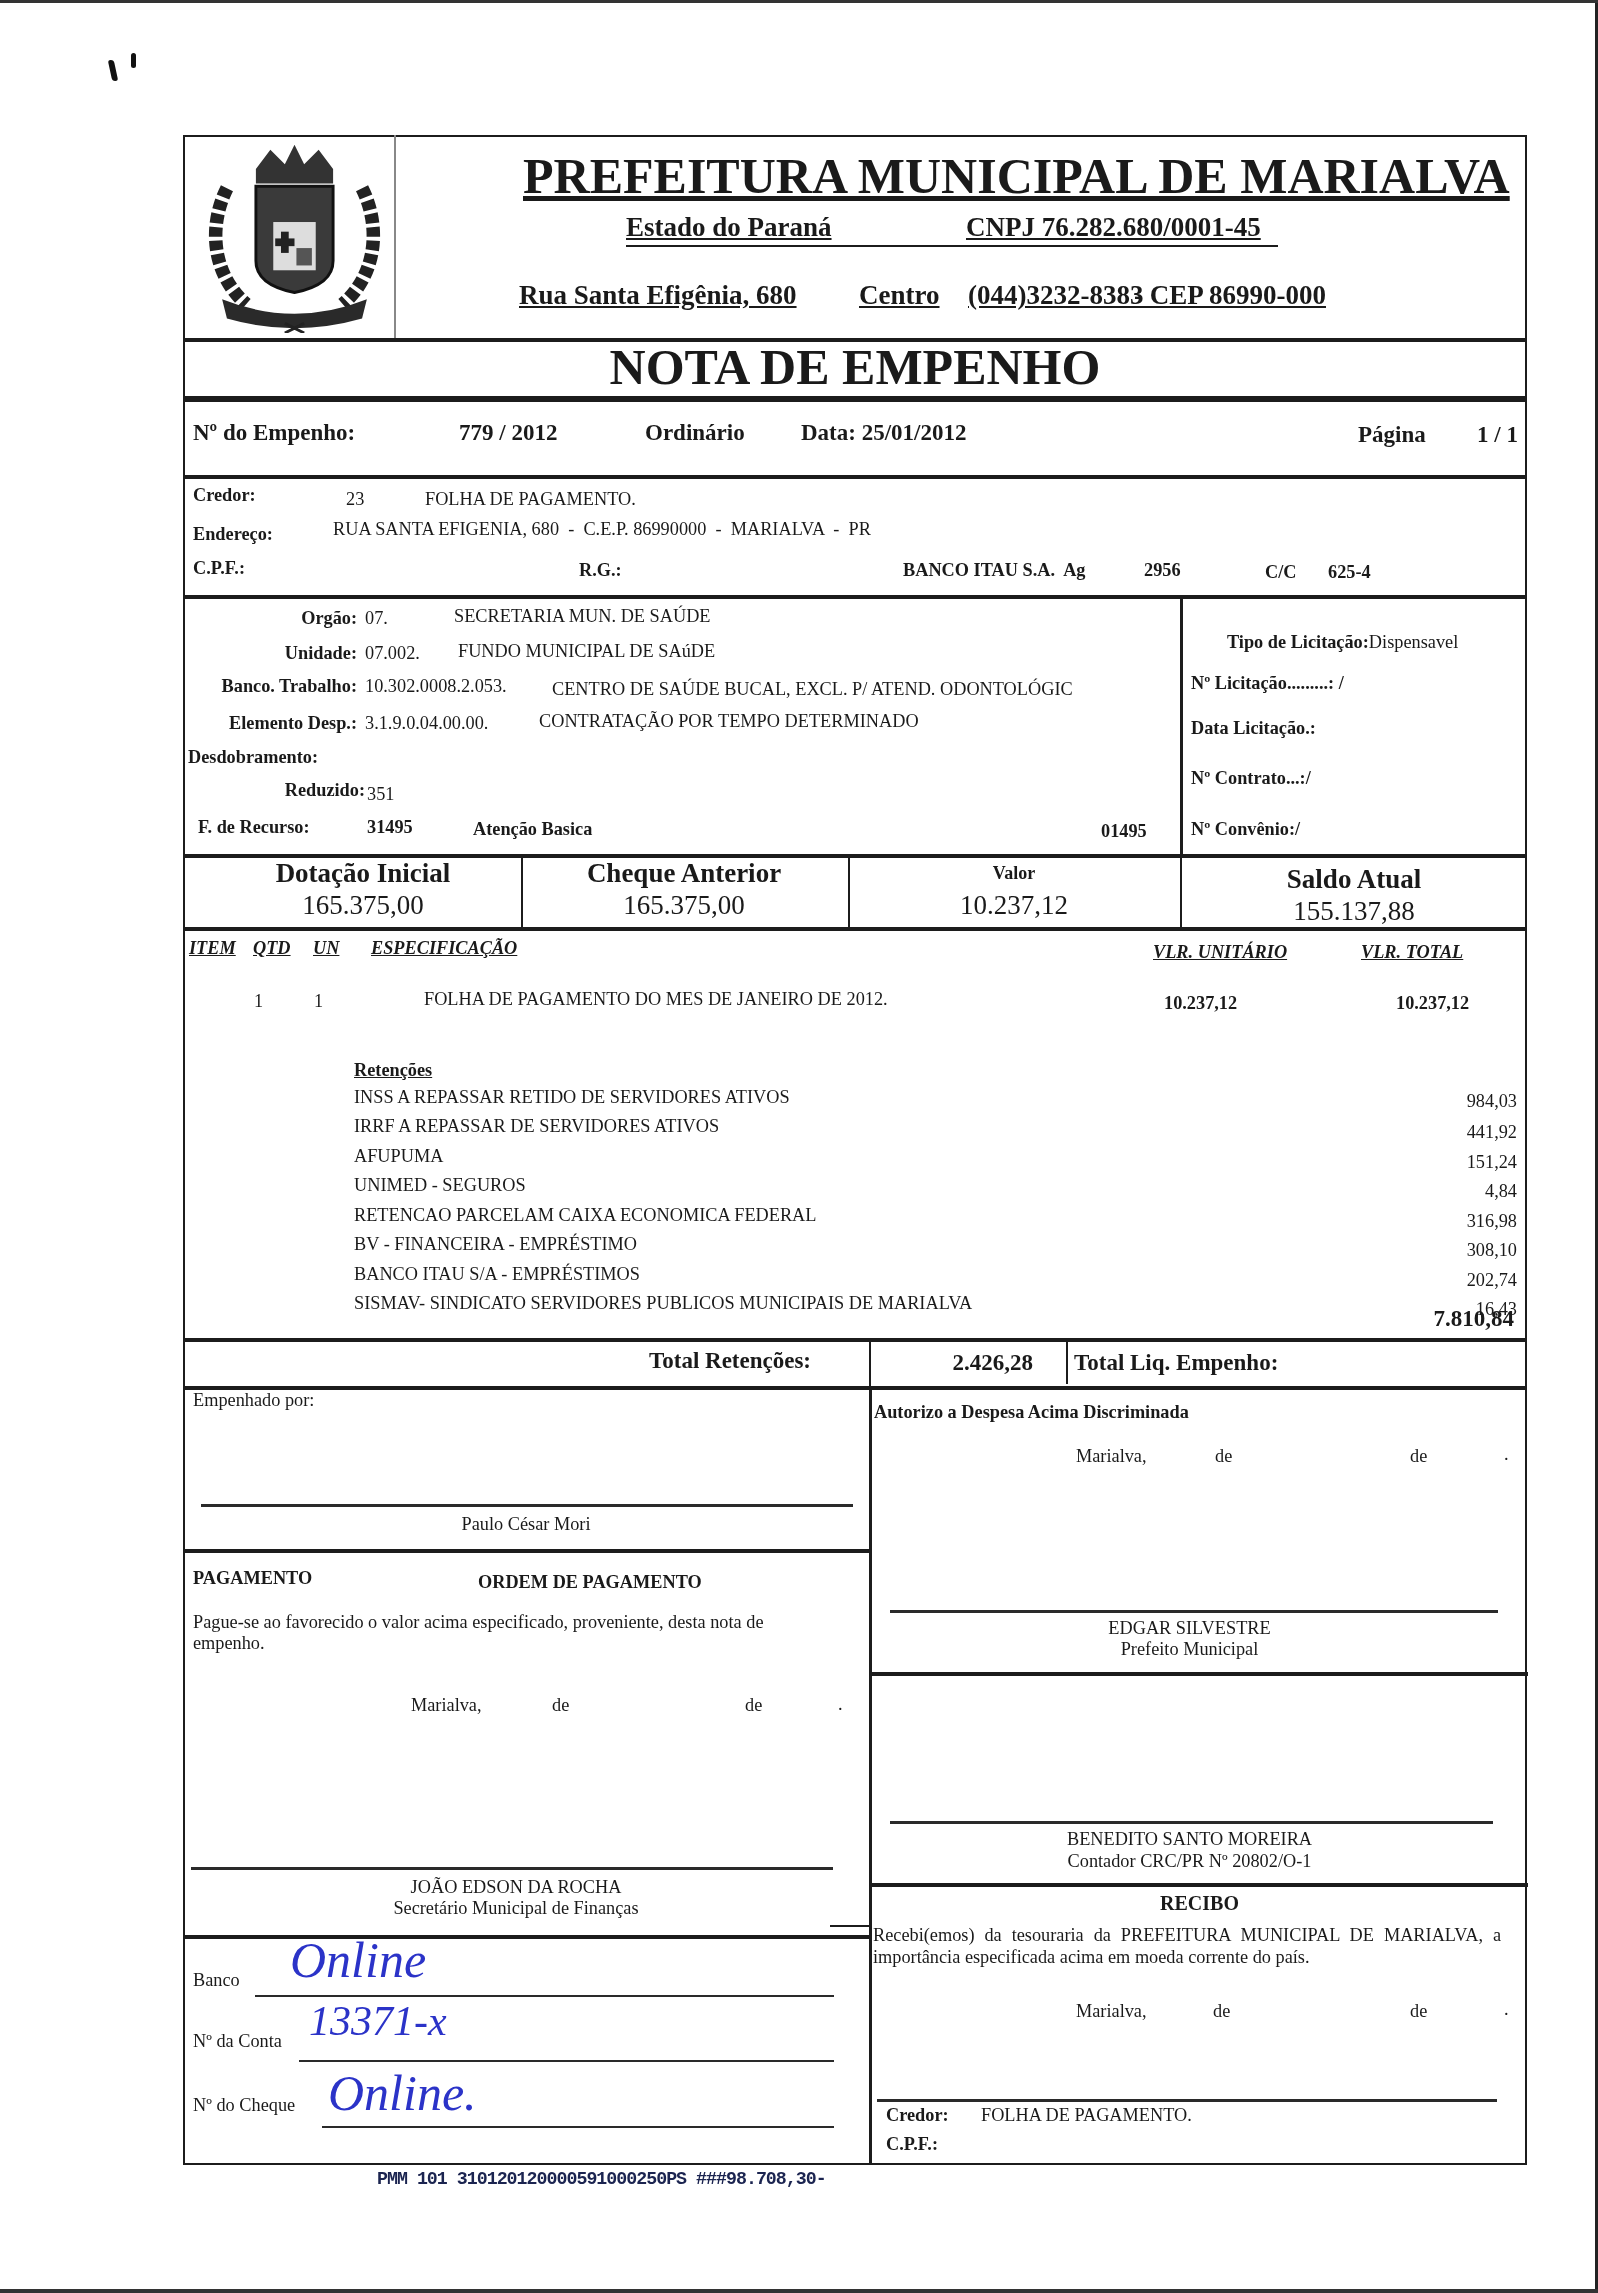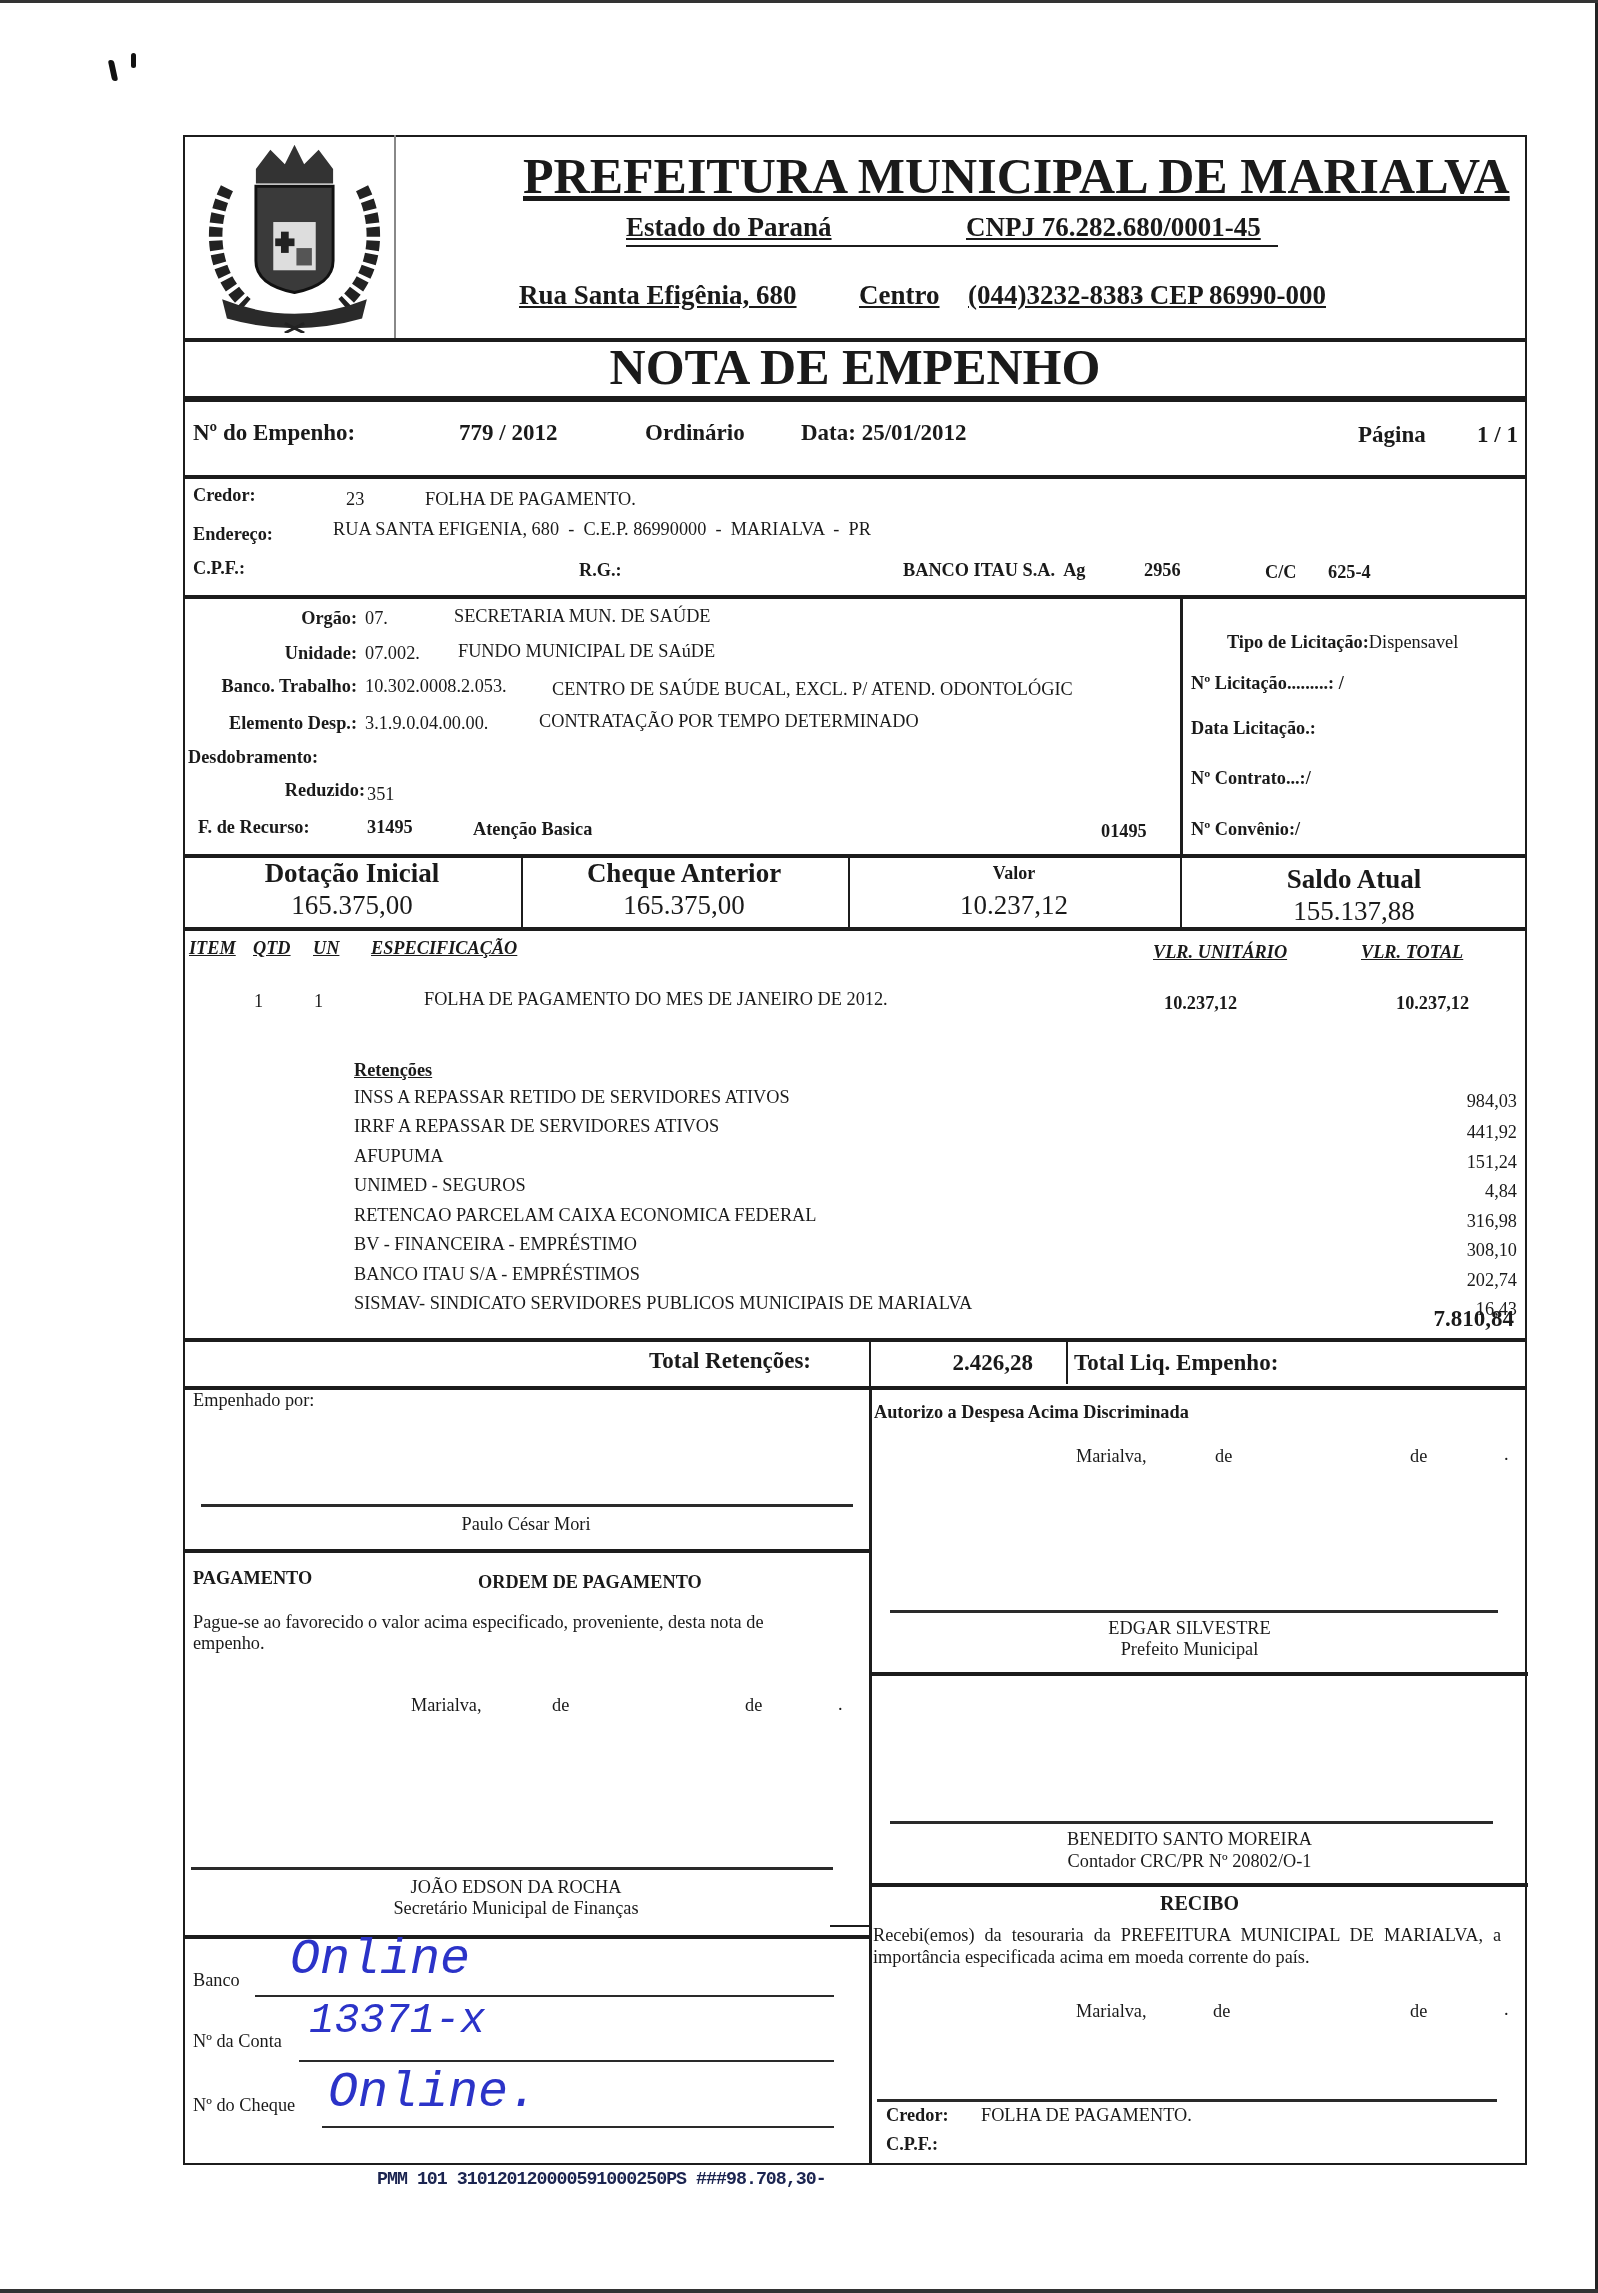--- a/index.html
+++ b/index.html
@@ -12,21 +12,21 @@
   .u { text-decoration: underline; }
   .frame { position: absolute; left: 183px; top: 135px; width: 1344px; height: 2030px; border: 2.9px solid #1c1c1c; }
   .t-head { font-size: 50px; font-weight: bold; text-decoration: underline; letter-spacing: 0px; }
   .t-sub { font-size: 27px; font-weight: bold; text-decoration: underline; }
   .t-title { font-size: 50px; font-weight: bold; }
   .t-lbl { font-size: 23px; font-weight: bold; }
   .t-sm { font-size: 18.3px; }
   .t-smb { font-size: 18.3px; font-weight: bold; }
   .right { text-align: right; }
   .center { text-align: center; }
-  .hand { font-family: Liberation Mono, monospace; font-style: italic; color: #2b33c8; font-size: 50px; }
+  .hand { font-family: Liberation Serif, serif; font-style: italic; color: #2b33c8; font-size: 50px; }
   .stamp { font-family: "Liberation Mono", "DejaVu Sans Mono", monospace; font-size: 18.3px; font-weight: bold; color: #1b2450; letter-spacing: -1px; }
   .sigline { position: absolute; height: 2.9px; background: #2a2a2a; }
 </style>
 </head>
 <body>
 
 <div class="frame"></div>
 
 <div class="abs" style="left:110px;top:60px;width:5.8px;height:21px;background:#111;transform:skewX(12deg);border-radius:2.9px;"></div>
 <div class="abs" style="left:131px;top:53px;width:4.8px;height:15.4px;background:#111;border-radius:2.9px;"></div>
@@ -118,21 +118,21 @@
 <div class="abs t-smb" style="left:1191px;top:673px;">Nº Licitação.........: /</div>
 <div class="abs t-smb" style="left:1191px;top:718px;">Data Licitação.:</div>
 <div class="abs t-smb" style="left:1191px;top:768px;">Nº Contrato...:/</div>
 <div class="abs t-smb" style="left:1191px;top:819px;">Nº Convênio:/</div>
 <div class="hline" style="left:183px;top:854px;width:1344px;height:3.9px;"></div>
 
 <div class="vline" style="left:521px;top:855px;width:1.9px;height:72px;"></div>
 <div class="vline" style="left:848px;top:855px;width:1.9px;height:72px;"></div>
 <div class="vline" style="left:1180px;top:855px;width:1.9px;height:72px;"></div>
 
-<div class="abs center" style="left:183px;top:857px;width:338px;text-align:center;">
+<div class="abs center" style="left:194px;top:857px;width:338px;text-align:center;">
   <div class="b" style="font-size:27px;line-height:33px;">Dotação Inicial</div>
   <div style="font-size:27px;line-height:31px;">165.375,00</div>
 </div>
 <div class="abs center" style="left:521px;top:857px;width:326px;">
   <div class="b" style="font-size:27px;line-height:33px;">Cheque Anterior</div>
   <div style="font-size:27px;line-height:31px;">165.375,00</div>
 </div>
 <div class="abs center" style="left:848px;top:857px;width:332px;">
   <div class="b" style="font-size:18px;line-height:33px;">Valor</div>
   <div style="font-size:27px;line-height:31px;">10.237,12</div>

